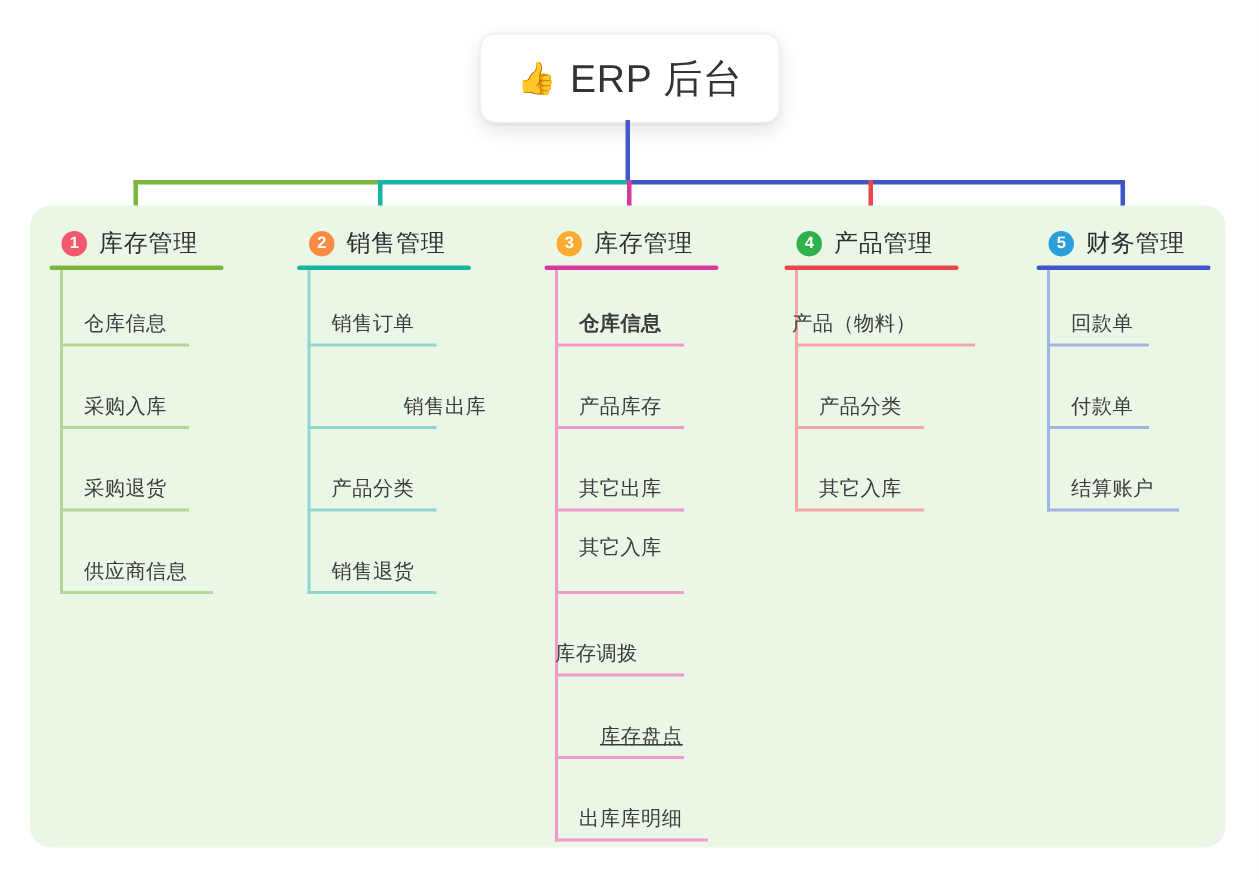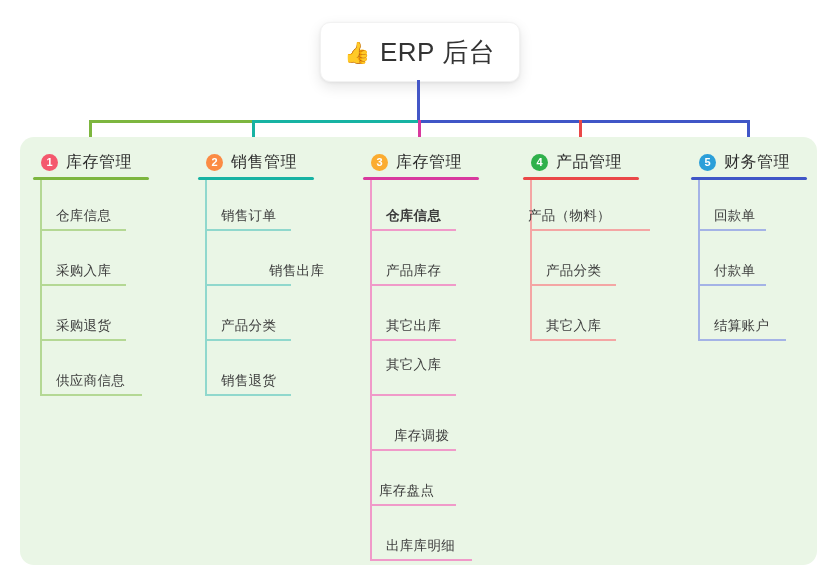--- a/index.html
+++ b/index.html
@@ -92,23 +92,23 @@
   <div class="spine" style="left: 370px; height: 381px; background: rgb(240, 154, 201);"></div>
 
   <div class="item-label" style="left:386px;top:207px;font-weight:bold;">仓库信息</div>
   <div class="i-underline" style="left: 370px; top: 229px; width: 86px; background: rgb(240, 154, 201);"></div>
   <div class="item-label" style="left:386px;top:262px;">产品库存</div>
   <div class="i-underline" style="left: 370px; top: 284px; width: 86px; background: rgb(240, 154, 201);"></div>
   <div class="item-label" style="left:386px;top:317px;">其它出库</div>
   <div class="i-underline" style="left: 370px; top: 339px; width: 86px; background: rgb(240, 154, 201);"></div>
   <div class="item-label" style="left:386px;top:356px;">其它入库</div>
   <div class="i-underline" style="left: 370px; top: 394px; width: 86px; background: rgb(240, 154, 201);"></div>
-  <div class="item-label" style="left:394px;top:427px;">库存调拨</div>
+  <div class="item-label" style="left:370px;top:427px;">库存调拨</div>
   <div class="i-underline" style="left: 370px; top: 449px; width: 86px; background: rgb(240, 154, 201);"></div>
-  <div class="item-label" style="left:379px;top:482px;">库存盘点</div>
+  <div class="item-label" style="left:400px;top:482px;text-decoration:underline;">库存盘点</div>
   <div class="i-underline" style="left: 370px; top: 504px; width: 86px; background: rgb(240, 154, 201);"></div>
   <div class="item-label" style="left:386px;top:537px;">出库库明细</div>
   <div class="i-underline" style="left: 370px; top: 559px; width: 102px; background: rgb(240, 154, 201);"></div>
 
   <div class="branch-header" style="left:531px;">
     <span class="badge" style="background: rgb(47, 177, 75);">4</span>
     <span class="branch-label">产品管理</span>
   </div>
   <div class="h-underline" style="left: 523px; background: rgb(234, 72, 72);"></div>
   <div class="spine" style="left: 530px; height: 161px; background: rgb(244, 166, 164);"></div>

